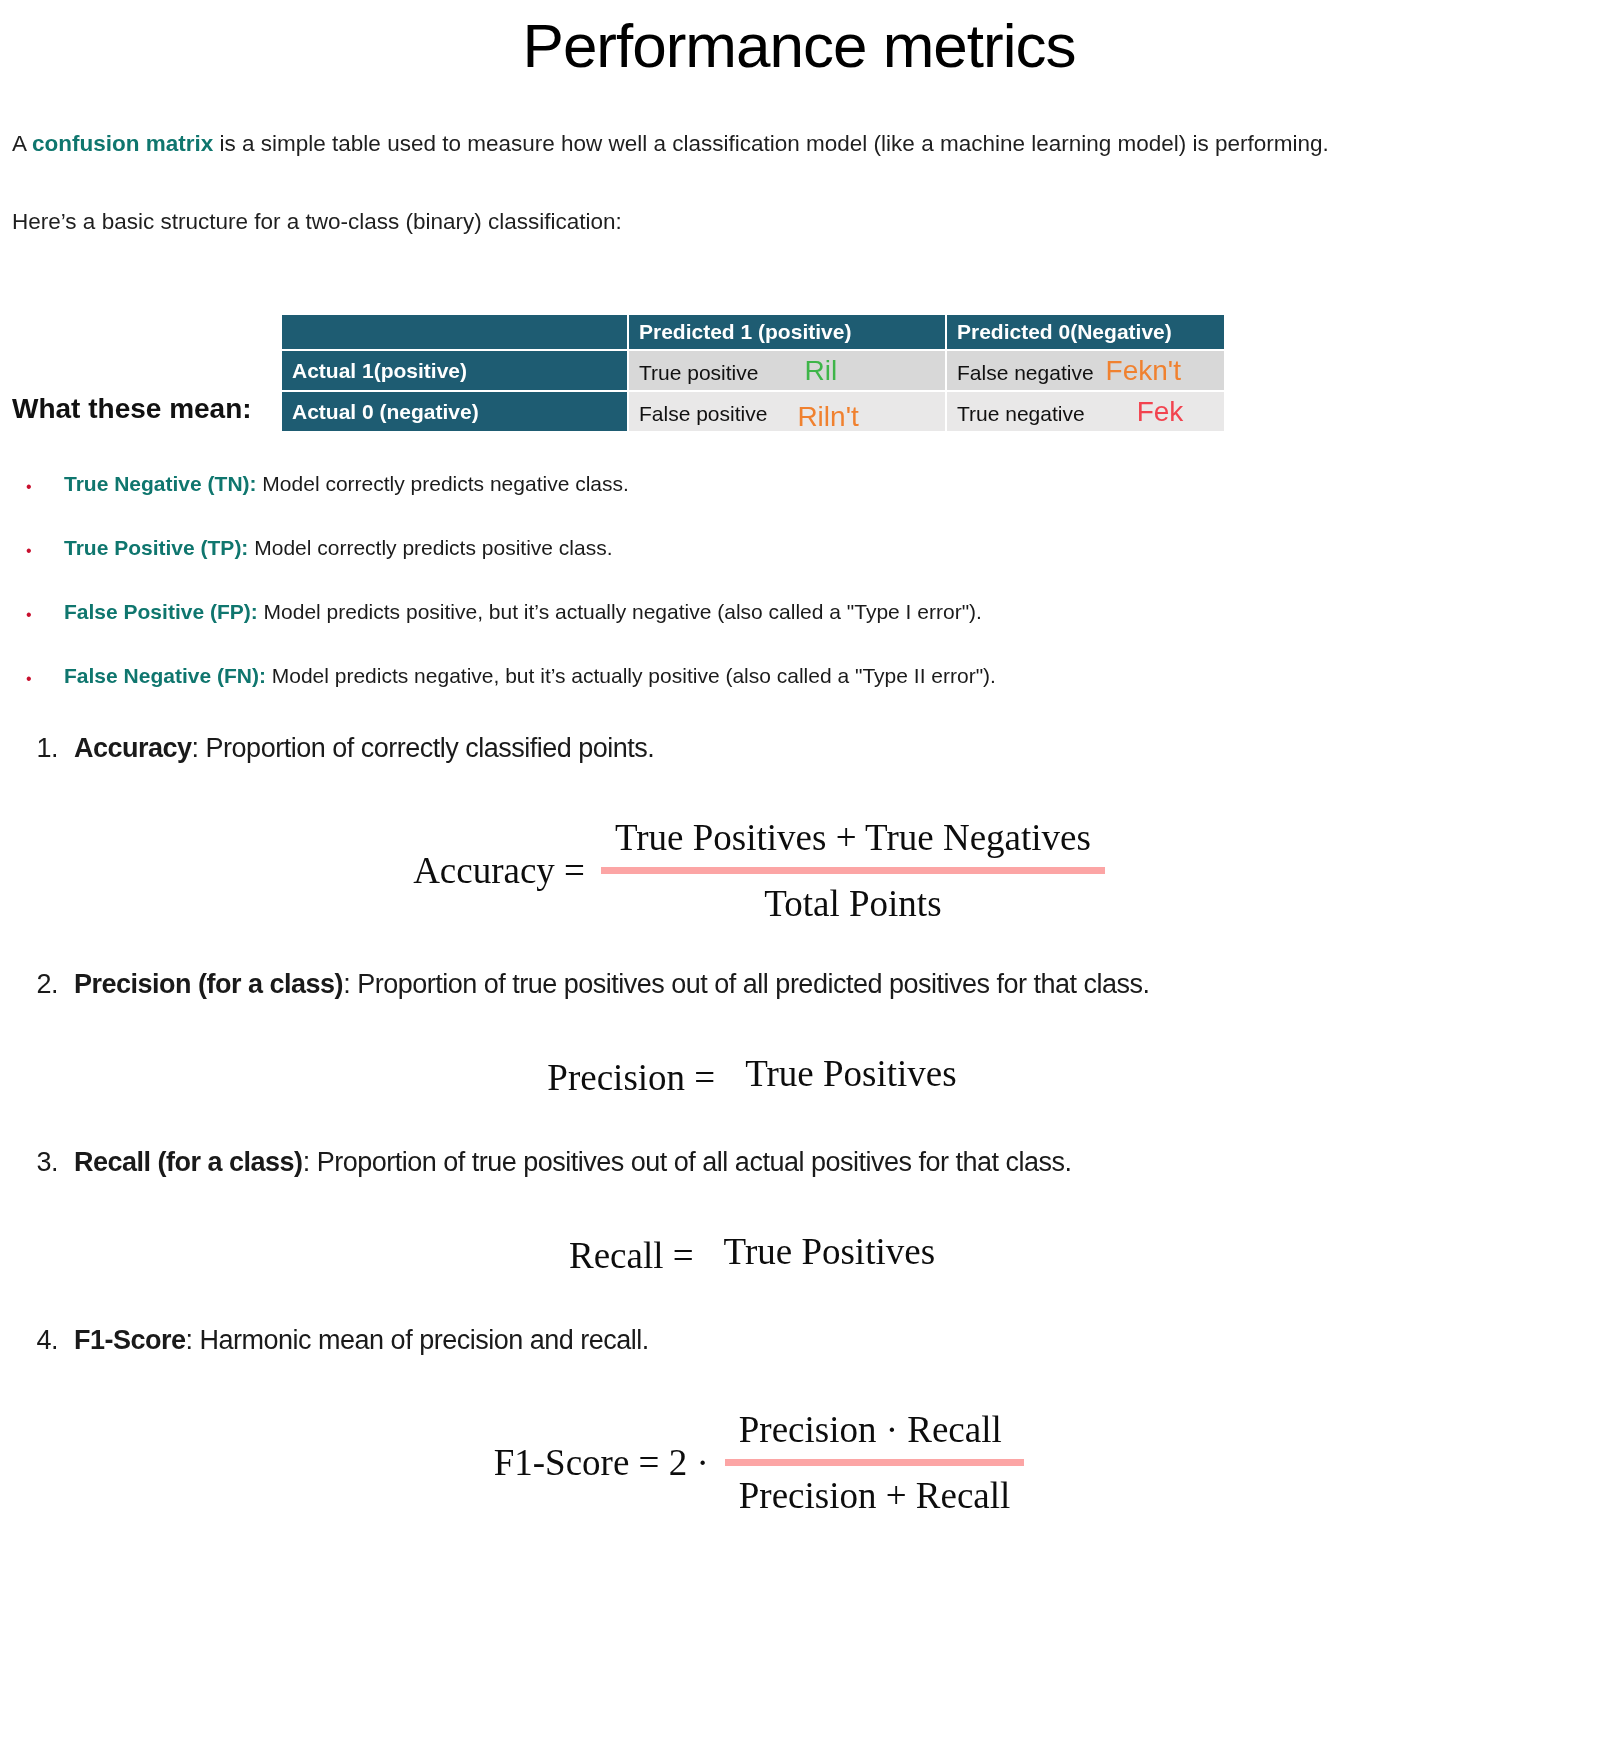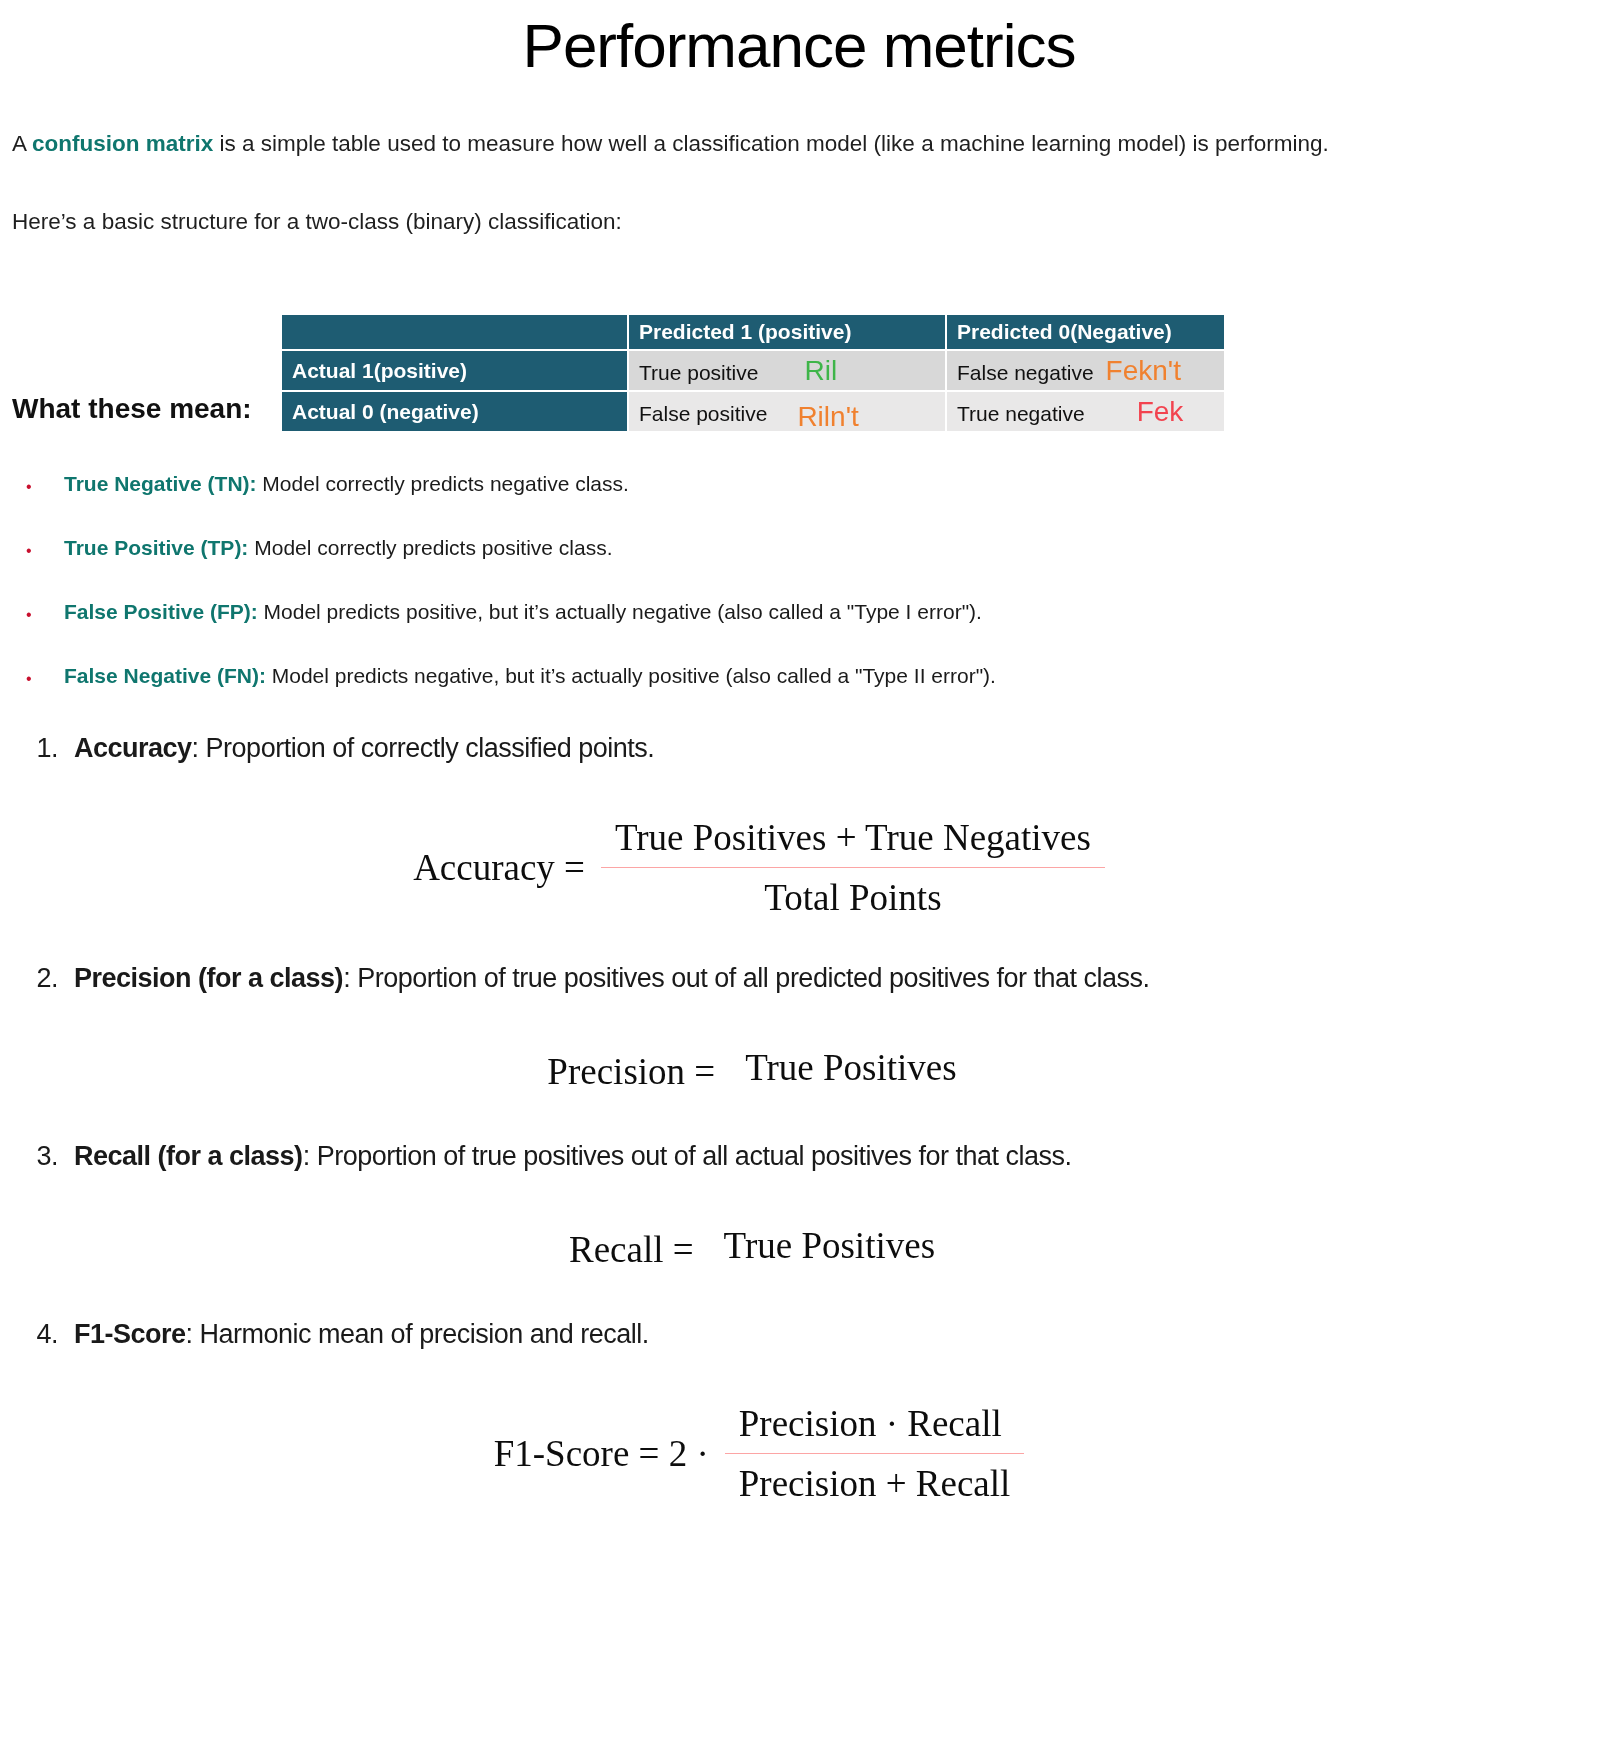--- a/index.html
+++ b/index.html
@@ -135,21 +135,21 @@
     display: inline-flex;
     flex-direction: column;
     align-items: flex-start;
     text-align: center;
   }
   .formula .frac .num {
     padding: 0 14px 8px 14px;
     white-space: nowrap;
   }
   .formula .frac .den {
-    border-top: 1px solid #fca5a5;
+    border-top: 7px solid #fca5a5;
     padding: 8px 14px 0 14px;
     white-space: nowrap;
     align-self: stretch;
   }
 </style>
 </head>
 <body>
 
 <main class="page">
 

